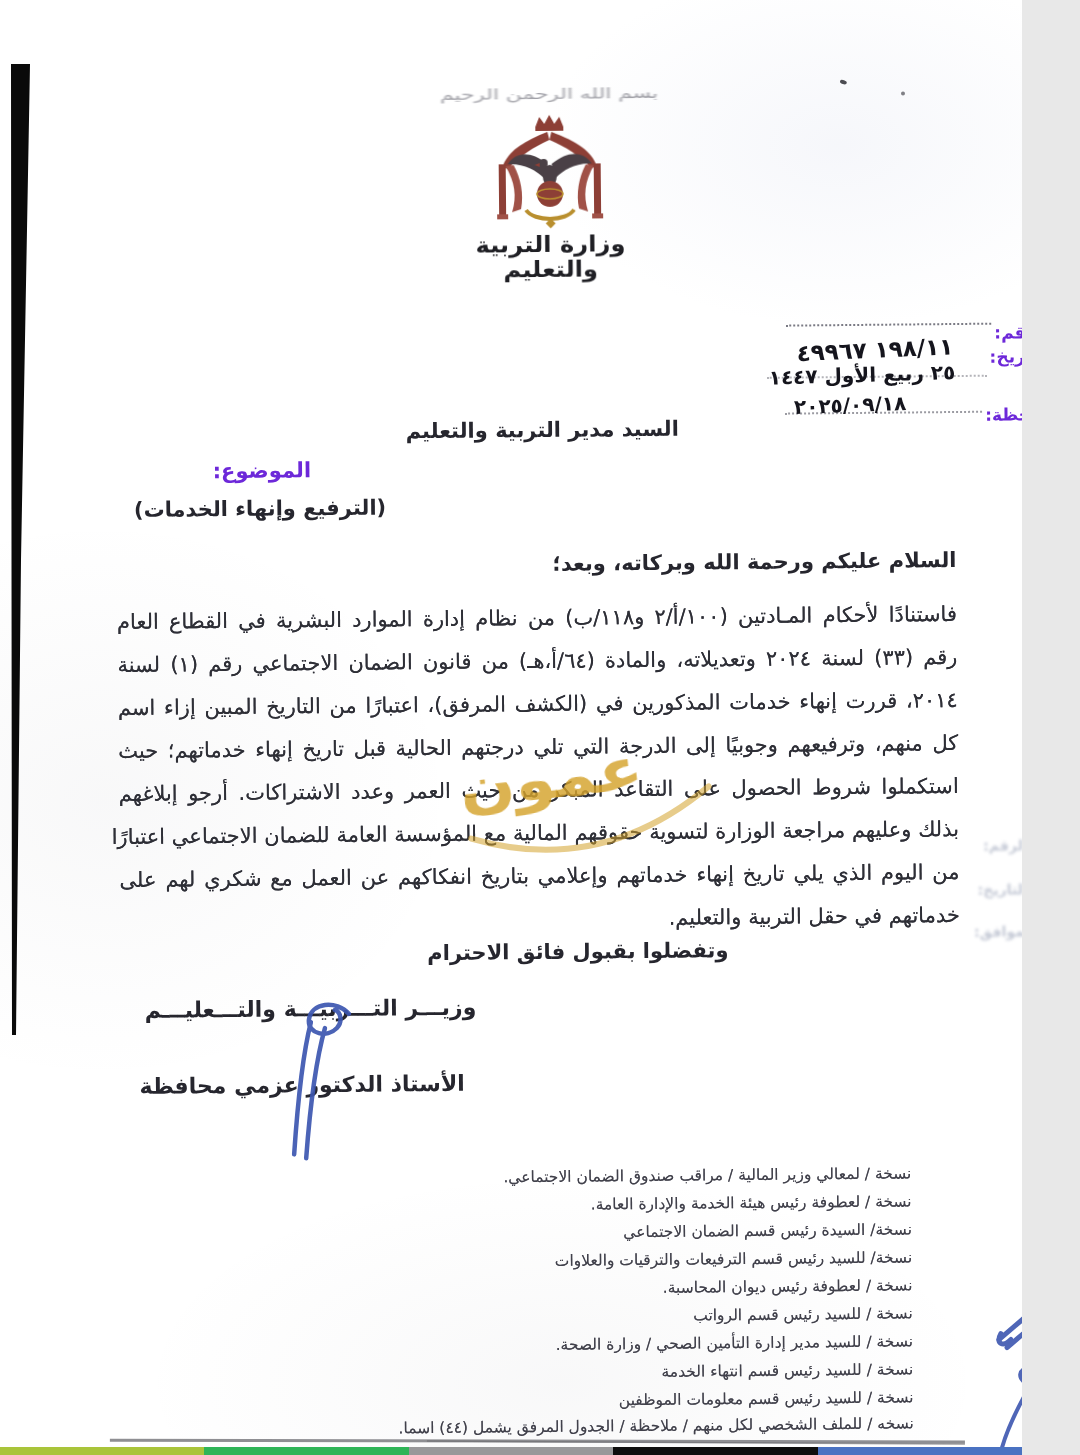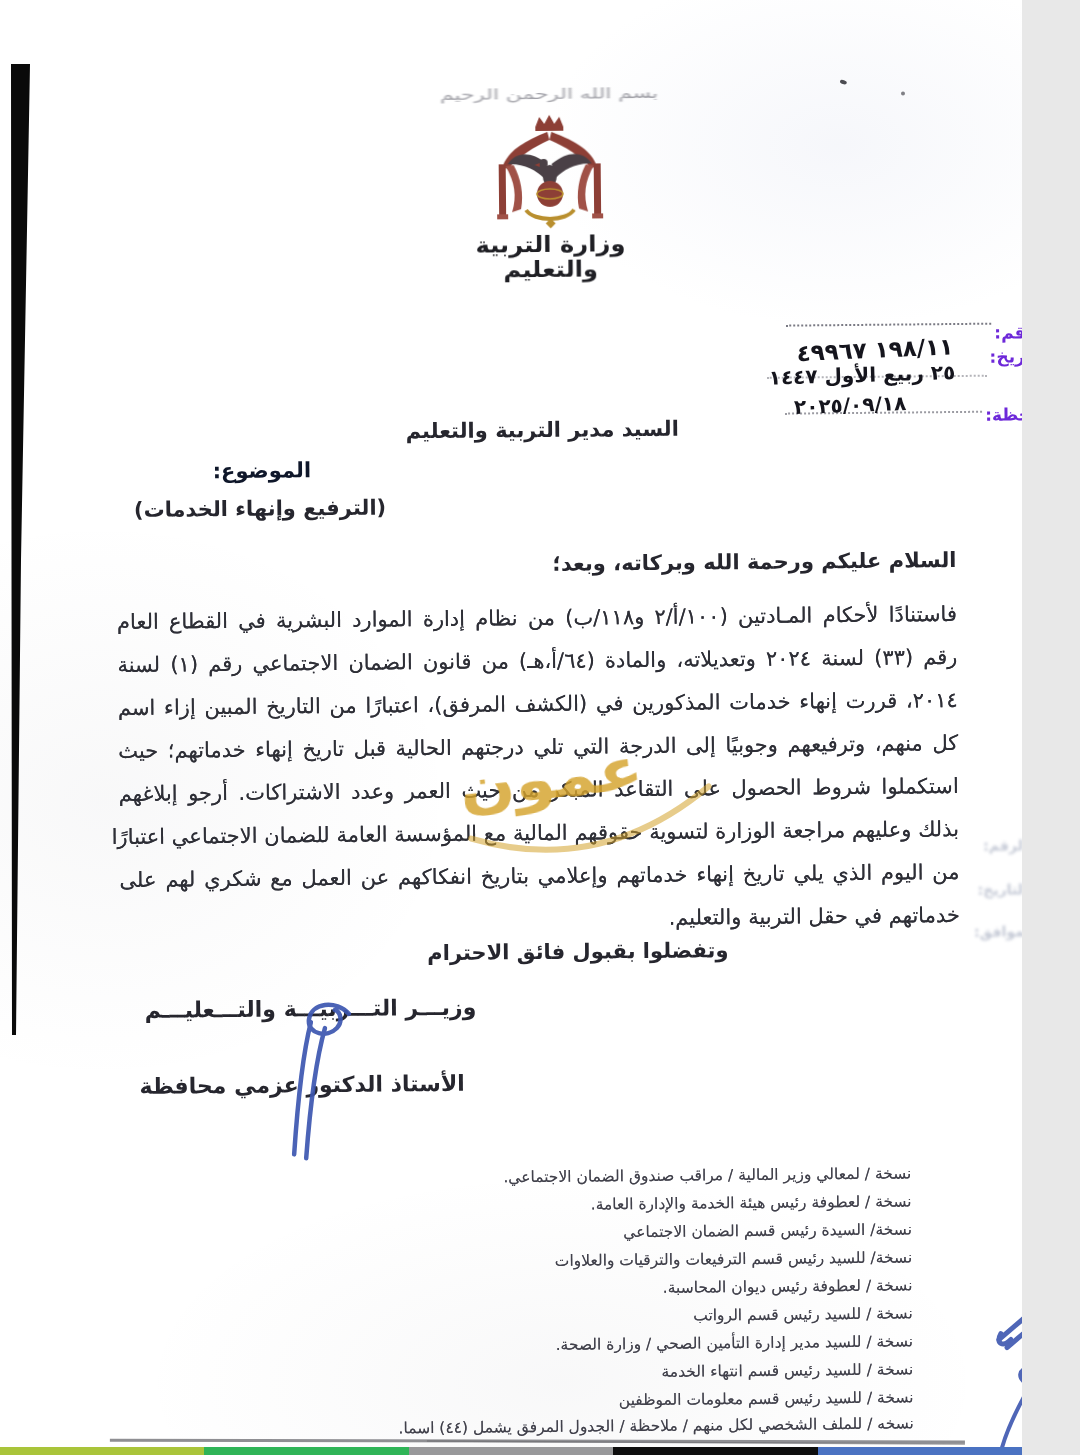--- a/index.html
+++ b/index.html
@@ -88,21 +88,21 @@
     <div class="abs meta-label ar" style="left:993px;top:342px;text-align:center;">التاريخ:</div>
     <div class="abs dots" style="left:770px;top:378px;width:220px;opacity:.45;"></div>
     <div class="abs bold ar" style="left:772px;top:366px;font-size:20px;color:#15151d;white-space:nowrap;transform:rotate(-1.2deg);">٢٥ ربيع الأول ١٤٤٧</div>
 
     <div class="abs meta-label ar" style="left:988px;top:400px;">ملاحظة:</div>
     <div class="abs dots" style="left:788px;top:414px;width:197px;opacity:.6;"></div>
     <div class="abs bold" style="left:797px;top:396px;font-size:20px;color:#15151d;direction:ltr;unicode-bidi:bidi-override;transform:rotate(-1.5deg);letter-spacing:1px;">٢٠٢٥/٠٩/١٨</div>
 
     <div class="abs ar bold" style="left:400px;top:418px;width:290px;text-align:center;font-size:21px;color:#26262e;">السيد مدير التربية والتعليم</div>
 
-    <div class="abs ar bold" style="left:215px;top:456px;font-size:21px;color:#0f172a;">الموضوع:</div>
+    <div class="abs ar bold" style="left:215px;top:456px;font-size:21px;color:#6d28d9;">الموضوع:</div>
     <div class="abs ar bold" style="left:136px;top:494px;font-size:21px;color:#26262e;white-space:nowrap;">(الترفيع وإنهاء الخدمات)</div>
 
     <div class="abs ar bold" style="left:118px;top:552px;width:840px;text-align:right;font-size:21px;color:#26262e;">السلام عليكم ورحمة الله وبركاته، وبعد؛</div>
 
     <div class="abs ar body-line" style="left:118px;top:597px;">فاستنادًا لأحكام المـادتين (١٠٠/أ/٢ و١١٨/ب) من نظام إدارة الموارد البشرية في القطاع العام</div>
     <div class="abs ar body-line" style="left:118px;top:640px;">رقم (٣٣) لسنة ٢٠٢٤ وتعديلاته، والمادة (٦٤/أ،هـ) من قانون الضمان الاجتماعي رقم (١) لسنة</div>
     <div class="abs ar body-line" style="left:118px;top:683px;">٢٠١٤، قررت إنهاء خدمات المذكورين في (الكشف المرفق)، اعتبارًا من التاريخ المبين إزاء اسم</div>
     <div class="abs ar body-line" style="left:118px;top:726px;">كل منهم، وترفيعهم وجوبيًا إلى الدرجة التي تلي درجتهم الحالية قبل تاريخ إنهاء خدماتهم؛ حيث</div>
     <div class="abs ar body-line" style="left:118px;top:769px;">استكملوا شروط الحصول على التقاعد المبكر من حيث العمر وعدد الاشتراكات. أرجو إبلاغهم</div>
     <div class="abs ar body-line" style="left:118px;top:812px;">بذلك وعليهم مراجعة الوزارة لتسوية حقوقهم المالية مع المؤسسة العامة للضمان الاجتماعي اعتبارًا</div>

